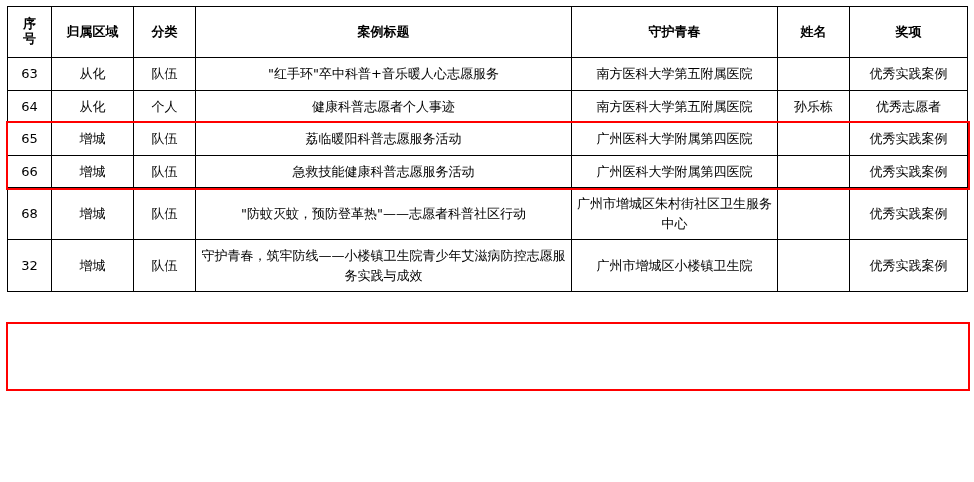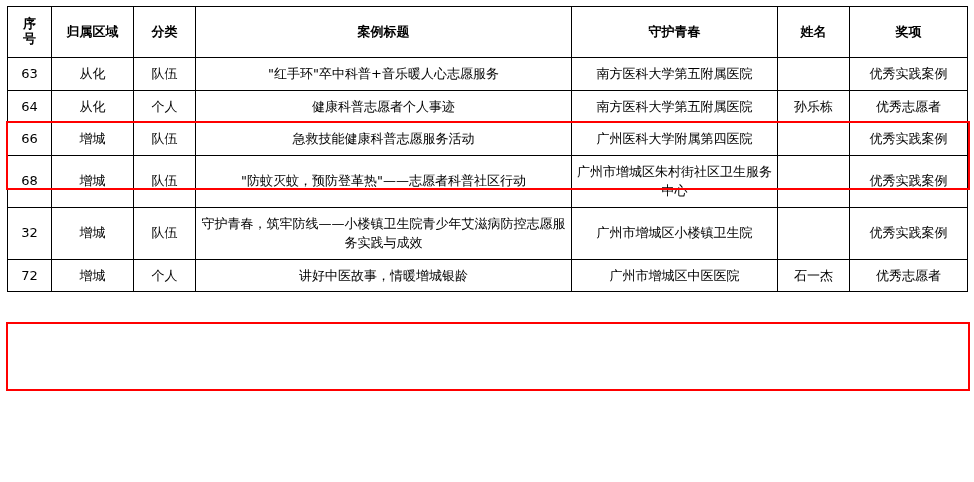--- a/index.html
+++ b/index.html
@@ -111,20 +111,29 @@
         <tr>
           <td>64</td>
           <td>从化</td>
           <td>个人</td>
           <td class="title-cell">健康科普志愿者个人事迹</td>
           <td>南方医科大学第五附属医院</td>
           <td>孙乐栋</td>
           <td>优秀志愿者</td>
         </tr>
         <tr class="highlight">
+          <td>65</td>
+          <td>增城</td>
+          <td>队伍</td>
+          <td class="title-cell">荔临暖阳科普志愿服务活动</td>
+          <td>广州医科大学附属第四医院</td>
+          <td></td>
+          <td>优秀实践案例</td>
+        </tr>
+        <tr class="highlight">
           <td>66</td>
           <td>增城</td>
           <td>队伍</td>
           <td class="title-cell">急救技能健康科普志愿服务活动</td>
           <td>广州医科大学附属第四医院</td>
           <td></td>
           <td>优秀实践案例</td>
         </tr>
         <tr>
           <td>68</td>
@@ -137,26 +146,17 @@
         </tr>
         <tr>
           <td>32</td>
           <td>增城</td>
           <td>队伍</td>
           <td class="title-cell">守护青春，筑牢防线——小楼镇卫生院青少年艾滋病防控志愿服务实践与成效</td>
           <td>广州市增城区小楼镇卫生院</td>
           <td></td>
           <td>优秀实践案例</td>
         </tr>
-        <tr>
-          <td>72</td>
-          <td>增城</td>
-          <td>个人</td>
-          <td class="title-cell">讲好中医故事，情暖增城银龄</td>
-          <td>广州市增城区中医医院</td>
-          <td>石一杰</td>
-          <td>优秀志愿者</td>
-        </tr>
       </tbody>
   </table>
 <div class="red-box" style="border-color: rgb(255, 0, 0); left: 5.5px; top: 120.5px; width: 964px; height: 69px;"></div>
     <div class="red-box" style="border-color: rgb(255, 0, 0); left: 5.5px; top: 322px; width: 964px; height: 69px;"></div>
   </div>
 
 </body></html>

